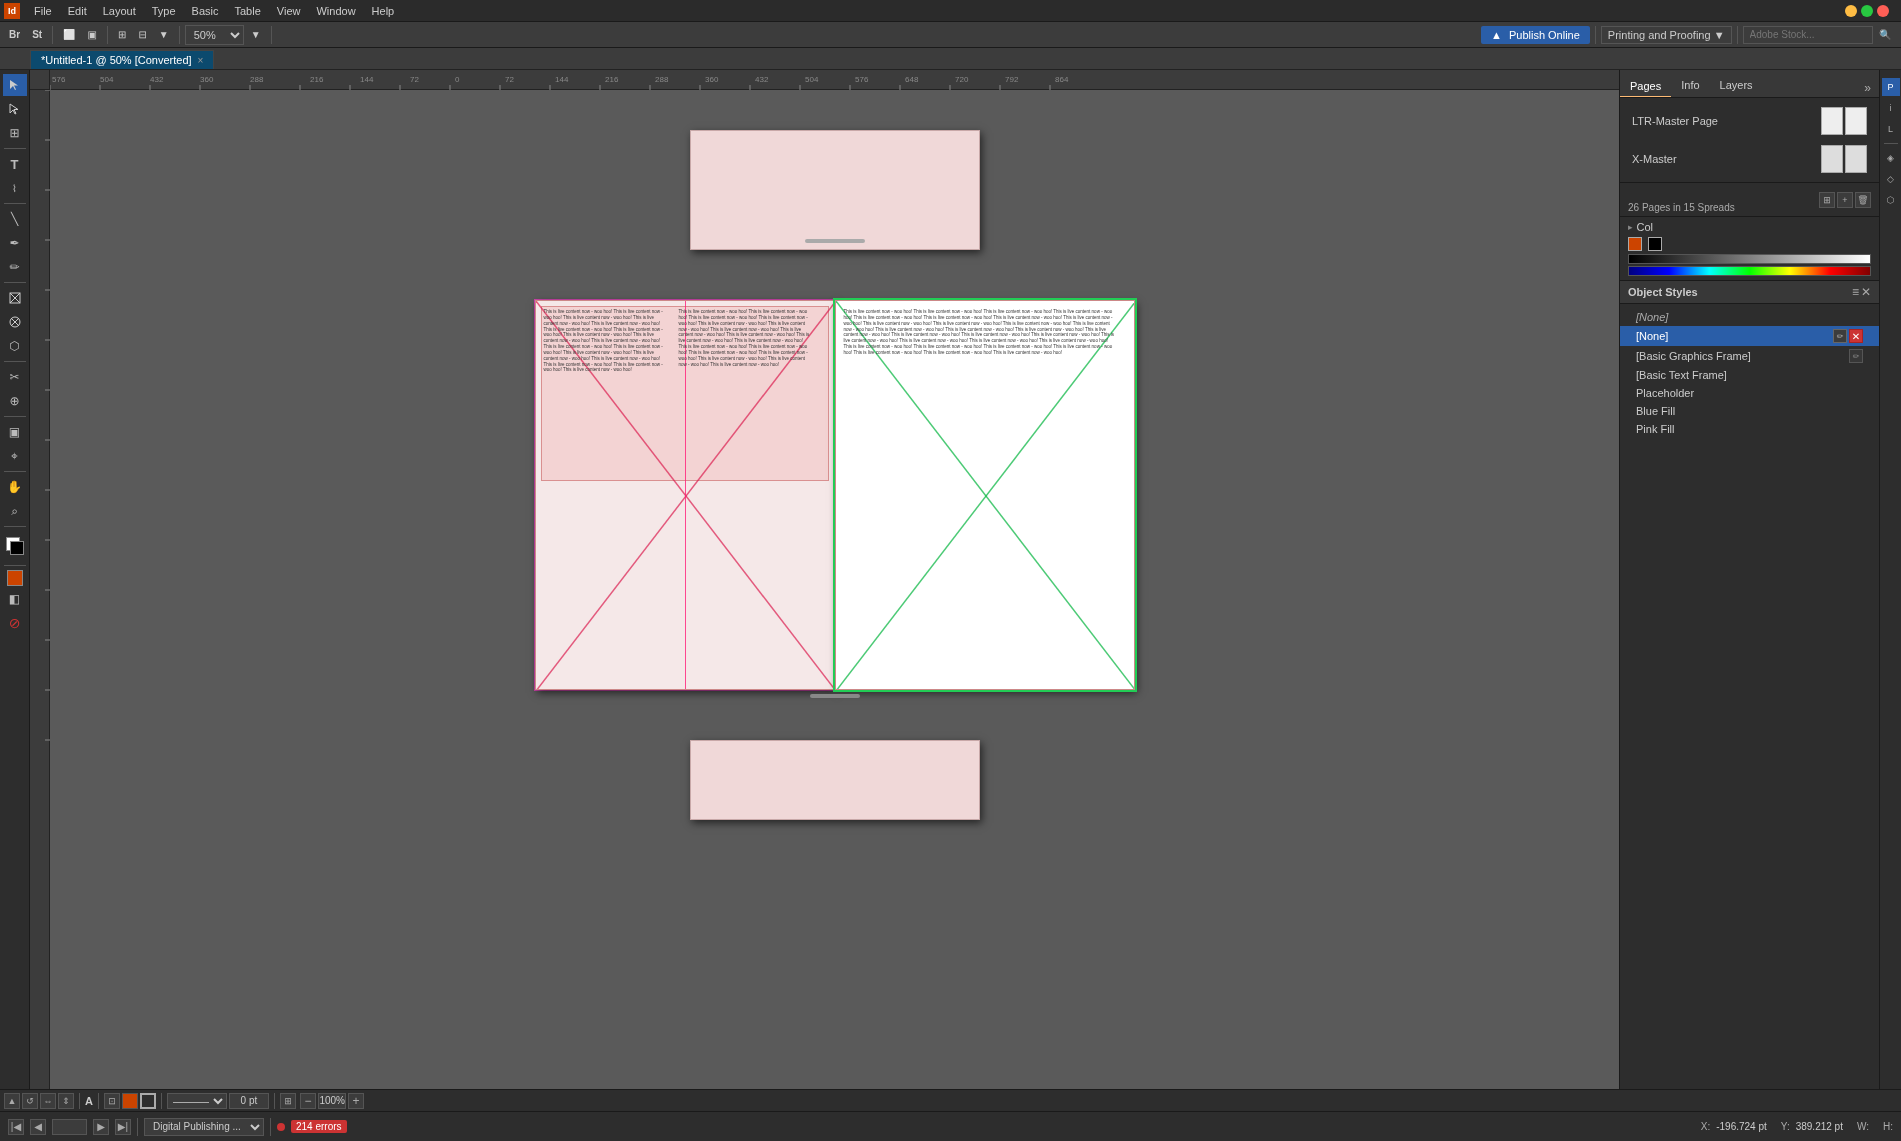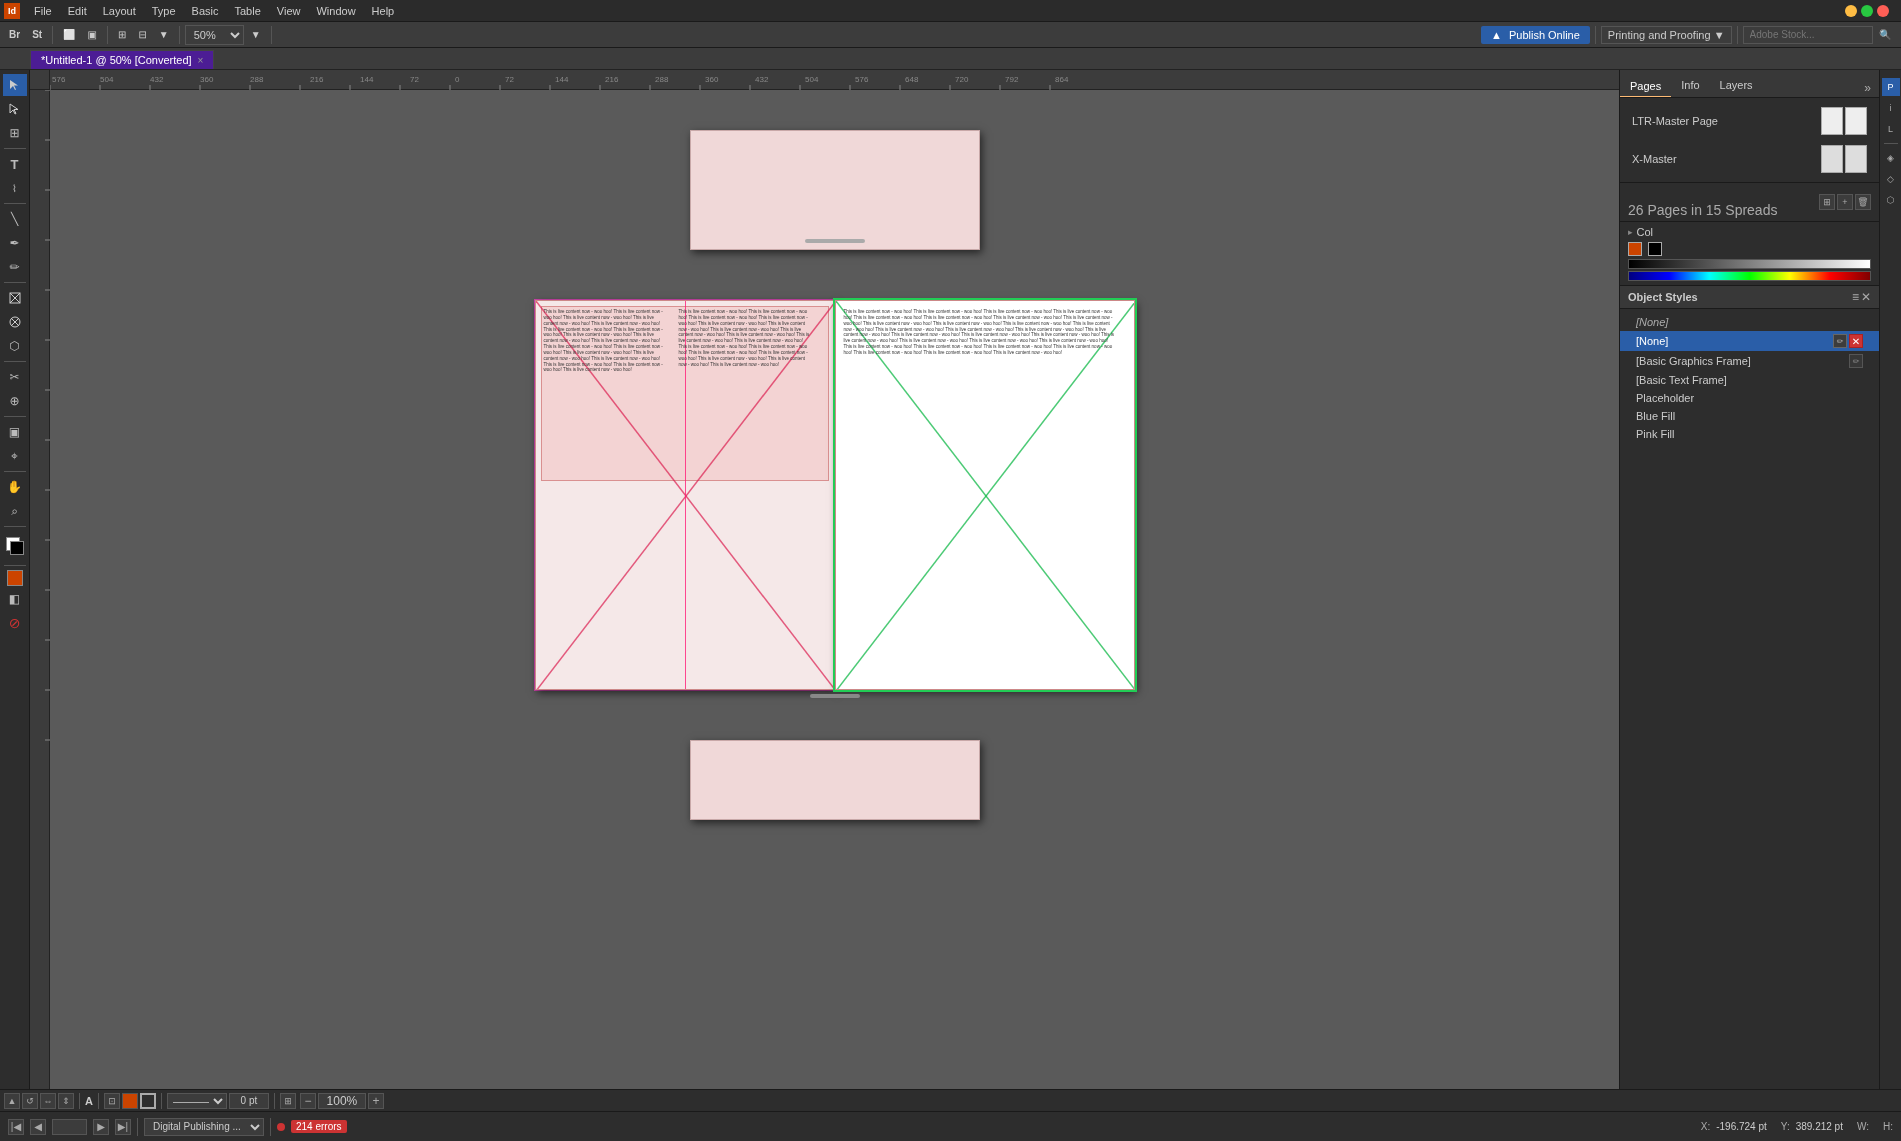--- a/index.html
+++ b/index.html
@@ -76,21 +76,21 @@
       color: #ccc;
       font-size: 11px;
       padding: 3px 10px;
       border: 1px solid #444;
       border-bottom: none;
       cursor: pointer;
       display: flex;
       align-items: center;
       gap: 6px;
     }
-    .tab.active { background: #4c1d95; color: #fff; }
+    .tab.active { background: #0c4a6e; color: #fff; }
     .tab-close { font-size: 10px; color: #999; cursor: pointer; }
 
     
     #main {
       display: flex;
       height: calc(1141px - 22px - 26px - 22px - 30px);
     }
 
     
     #left-toolbar {
@@ -630,21 +630,21 @@
       <div style="display:flex;align-items:center;justify-content:space-between;padding:3px 4px;cursor:pointer;margin-top:4px;">
         <span style="font-size:11px;color:#ccc;">X-Master</span>
         <div style="display:flex;gap:2px;">
           <div style="width:22px;height:28px;background:#ddd;border:1px solid #aaa;"></div>
           <div style="width:22px;height:28px;background:#ddd;border:1px solid #aaa;"></div>
         </div>
       </div>
     </div>
 
     <div style="display:flex;align-items:center;padding:3px 8px;border-bottom:1px solid #1a1a1a;justify-content:space-between;">
-      <span style="font-size:14px;color:#aaa;margin-top:16px;">26 Pages in 15 Spreads</span>
+      <span style="font-size:10px;color:#aaa;margin-top:16px;">26 Pages in 15 Spreads</span>
       <div style="display:flex;gap:2px;">
         <button style="width:16px;height:16px;background:#3c3c3c;border:1px solid #555;color:#aaa;font-size:9px;cursor:pointer;">⊞</button>
         <button style="width:16px;height:16px;background:#3c3c3c;border:1px solid #555;color:#aaa;font-size:9px;cursor:pointer;">+</button>
         <button style="width:16px;height:16px;background:#3c3c3c;border:1px solid #555;color:#aaa;font-size:9px;cursor:pointer;">🗑</button>
       </div>
     </div>
 
     <div style="padding:4px 8px;border-bottom:1px solid #1a1a1a;">
       <div style="display:flex;align-items:center;gap:4px;margin-bottom:4px;">
         <span style="font-size:9px;color:#888;">▸</span>
@@ -741,21 +741,21 @@
 
     <select style="background:#3c3c3c;border:1px solid #555;color:#ccc;font-size:10px;padding:1px;height:16px;width:60px;">
       <option>——————</option>
     </select>
     <input type="text" value="0 pt" style="background: rgb(60, 60, 60); border: 1px solid rgb(85, 85, 85); color: rgb(204, 204, 204); font-size: 10px; width: 40px; height: 16px; text-align: center;">
     <div style="width:1px;height:16px;background:#555;margin:0 3px;"></div>
     <button style="width:16px;height:16px;background:#3c3c3c;border:1px solid #555;color:#aaa;font-size:9px;cursor:pointer;">⊞</button>
     <div style="flex:1;"></div>
 
     <button style="width:16px;height:16px;background:#3c3c3c;border:1px solid #555;color:#aaa;font-size:12px;cursor:pointer;">−</button>
-    <input type="text" value="100%" style="background: rgb(60, 60, 60); border: 1px solid rgb(85, 85, 85); color: rgb(204, 204, 204); font-size: 12px; width: 48px; height: 16px; text-align: center;">
+    <input type="text" value="100%" style="background: rgb(60, 60, 60); border: 1px solid rgb(85, 85, 85); color: rgb(204, 204, 204); font-size: 10px; width: 28px; height: 16px; text-align: right;">
     <button style="width:16px;height:16px;background:#3c3c3c;border:1px solid #555;color:#aaa;font-size:12px;cursor:pointer;">+</button>
   </div>
 </div>
 
 <div id="status-bar">
 
   <button class="status-nav-btn">|◀</button>
   <button class="status-nav-btn">◀</button>
   <input type="text" class="status-page-input" style="">
   <button class="status-nav-btn">▶</button>

